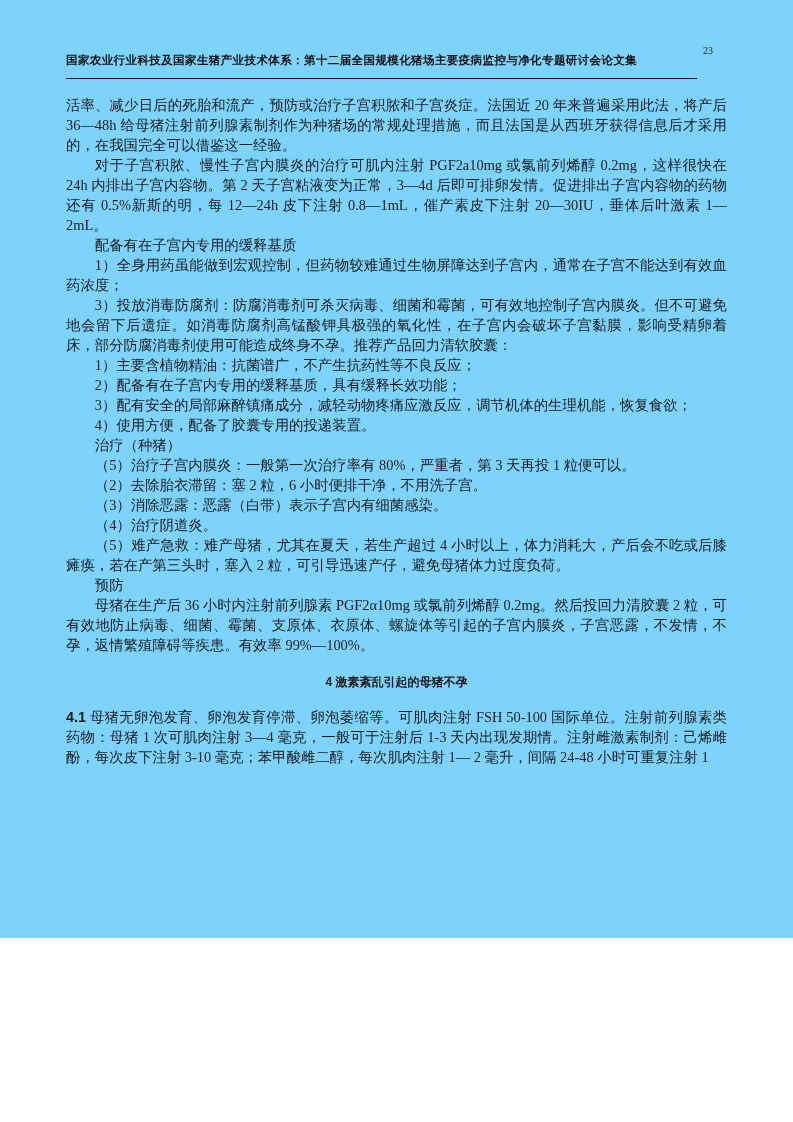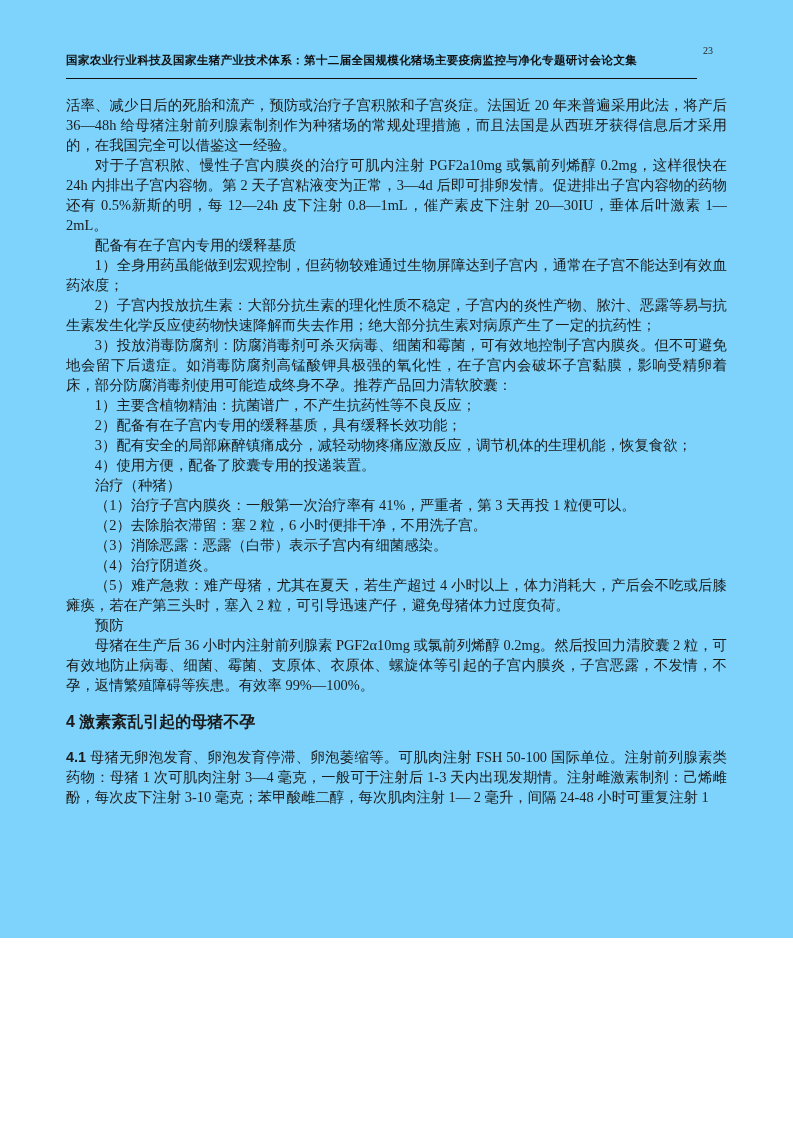--- a/index.html
+++ b/index.html
@@ -48,51 +48,50 @@
     font-size: 14.4px;
     line-height: 20px;
     text-align: justify;
     text-justify: inter-ideograph;
   }
   .body-text p { margin: 0; }
   .indent { text-indent: 2em; }
   .section-heading {
     font-family: "Liberation Sans", "DejaVu Sans", sans-serif;
     font-weight: bold;
-    font-size: 16px;
+    font-size: 12px;
     margin: 17px 0 15px 0 !important;
-    text-align: left;
+    text-align: center;
   }
   .subsection-label {
     font-weight: bold;
     font-family: "Liberation Sans", "DejaVu Sans", sans-serif;
   }
 </style>
 </head>
 <body>
 
 <div class="page">
 
   <div class="running-head">国家农业行业科技及国家生猪产业技术体系：第十二届全国规模化猪场主要疫病监控与净化专题研讨会论文集</div>
   <div class="head-rule"></div>
   <div class="page-number">23</div>
 
   <div class="body-text">
     <p>活率、减少日后的死胎和流产，预防或治疗子宫积脓和子宫炎症。法国近 20 年来普遍采用此法，将产后 36—48h 给母猪注射前列腺素制剂作为种猪场的常规处理措施，而且法国是从西班牙获得信息后才采用的，在我国完全可以借鉴这一经验。</p>
     <p class="indent">对于子宫积脓、慢性子宫内膜炎的治疗可肌内注射 PGF2a10mg 或氯前列烯醇 0.2mg，这样很快在 24h 内排出子宫内容物。第 2 天子宫粘液变为正常，3—4d 后即可排卵发情。促进排出子宫内容物的药物还有 0.5%新斯的明，每 12—24h 皮下注射 0.8—1mL，催产素皮下注射 20—30IU，垂体后叶激素 1—2mL。</p>
     <p class="indent">配备有在子宫内专用的缓释基质</p>
     <p class="indent">1）全身用药虽能做到宏观控制，但药物较难通过生物屏障达到子宫内，通常在子宫不能达到有效血药浓度；</p>
-    <p class="indent">2）子宫内投放抗生素：大部分抗生素的理化性质不稳定，子宫内的炎性产物、脓汁、恶露等易与抗生素发生化学反应使药物快速降解而失去作用；绝大部分抗生素对病原产生了一定的抗药性；</p>
     <p class="indent">3）投放消毒防腐剂：防腐消毒剂可杀灭病毒、细菌和霉菌，可有效地控制子宫内膜炎。但不可避免地会留下后遗症。如消毒防腐剂高锰酸钾具极强的氧化性，在子宫内会破坏子宫黏膜，影响受精卵着床，部分防腐消毒剂使用可能造成终身不孕。推荐产品回力清软胶囊：</p>
     <p class="indent">1）主要含植物精油：抗菌谱广，不产生抗药性等不良反应；</p>
     <p class="indent">2）配备有在子宫内专用的缓释基质，具有缓释长效功能；</p>
     <p class="indent">3）配有安全的局部麻醉镇痛成分，减轻动物疼痛应激反应，调节机体的生理机能，恢复食欲；</p>
     <p class="indent">4）使用方便，配备了胶囊专用的投递装置。</p>
     <p class="indent">治疗（种猪）</p>
-    <p class="indent">（1）治疗子宫内膜炎：一般第一次治疗率有 41%，严重者，第 3 天再投 1 粒便可以。</p>
+    <p class="indent">（5）治疗子宫内膜炎：一般第一次治疗率有 80%，严重者，第 3 天再投 1 粒便可以。</p>
     <p class="indent">（2）去除胎衣滞留：塞 2 粒，6 小时便排干净，不用洗子宫。</p>
     <p class="indent">（3）消除恶露：恶露（白带）表示子宫内有细菌感染。</p>
     <p class="indent">（4）治疗阴道炎。</p>
     <p class="indent">（5）难产急救：难产母猪，尤其在夏天，若生产超过 4 小时以上，体力消耗大，产后会不吃或后膝瘫痪，若在产第三头时，塞入 2 粒，可引导迅速产仔，避免母猪体力过度负荷。</p>
     <p class="indent">预防</p>
     <p class="indent">母猪在生产后 36 小时内注射前列腺素 PGF2α10mg 或氯前列烯醇 0.2mg。然后投回力清胶囊 2 粒，可有效地防止病毒、细菌、霉菌、支原体、衣原体、螺旋体等引起的子宫内膜炎，子宫恶露，不发情，不孕，返情繁殖障碍等疾患。有效率 99%—100%。</p>
 
     <p class="section-heading">4 激素紊乱引起的母猪不孕</p>
 
     <p><span class="subsection-label">4.1</span><span> 母猪无卵泡发育、卵泡发育停滞、卵泡萎缩等。可肌肉注射 FSH 50-100 国际单位。注射前列腺素类药物：母猪 1 次可肌肉注射 3—4 毫克，一般可于注射后 1-3 天内出现发期情。注射雌激素制剂：己烯雌酚，每次皮下注射 3-10 毫克；苯甲酸雌二醇，每次肌肉注射 1— 2 毫升，间隔 24-48 小时可重复注射 1</span></p>

